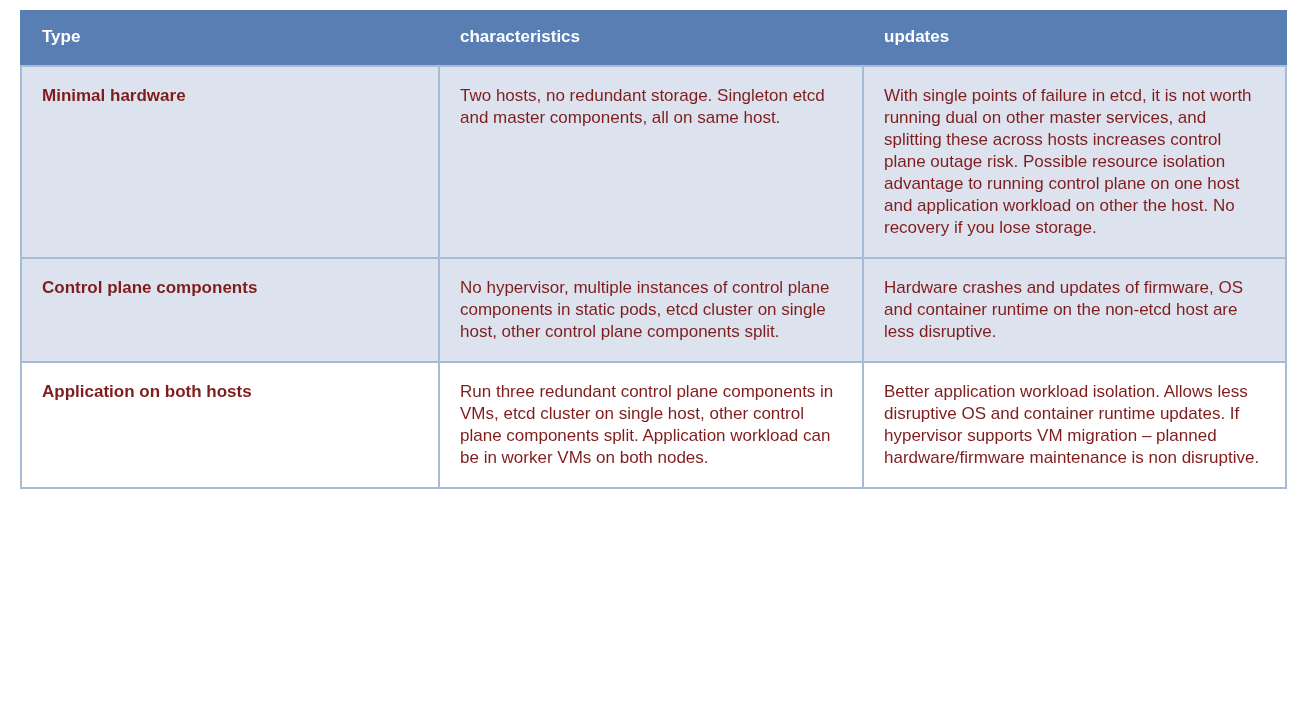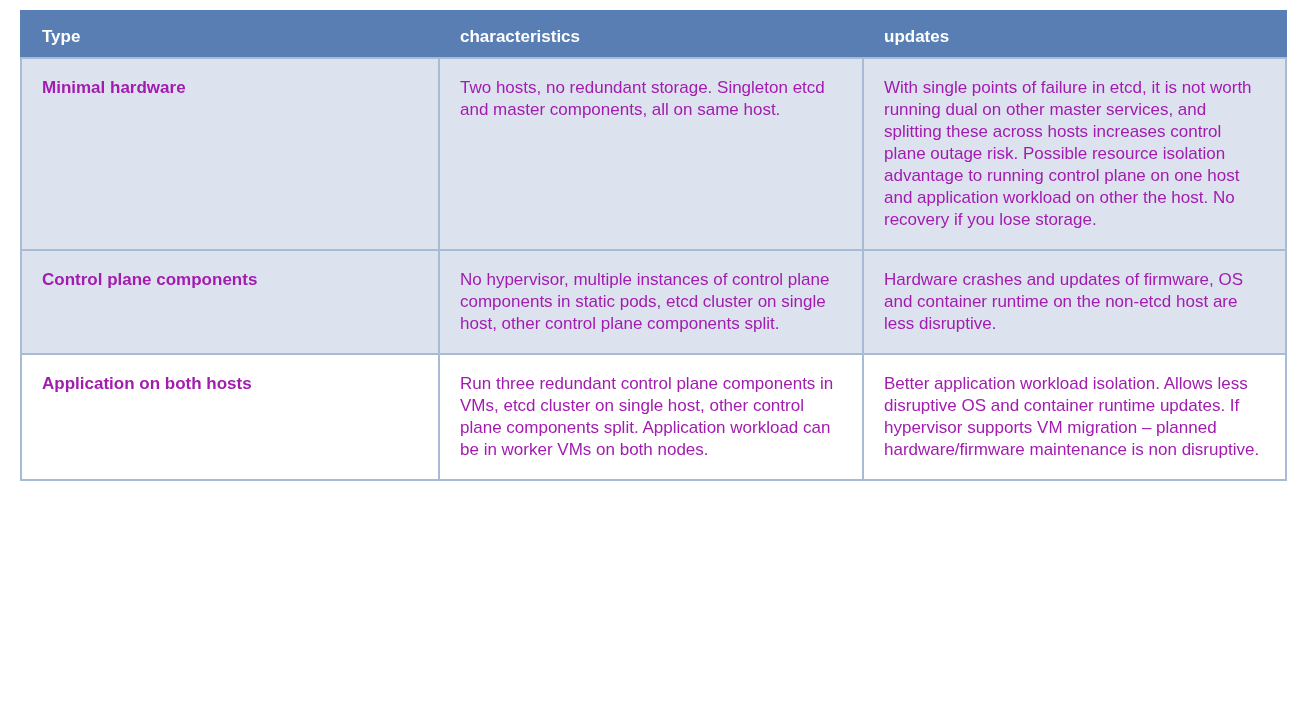--- a/index.html
+++ b/index.html
@@ -25,31 +25,31 @@
   }
   col.c1 { width: 418px; }
   col.c2 { width: 424px; }
   col.c3 { width: 423px; }
   th {
     background: #587eb4;
     color: #ffffff;
     font-size: 17px;
     font-weight: bold;
     text-align: left;
-    padding: 15px 20px 10px 20px;
+    padding: 15px 20px 18px 20px;
     border: 2px solid #587eb4;
     border-bottom: 2px solid #a7bbd4;
   }
   td {
     border: 2px solid #a7bbd4;
     vertical-align: top;
     padding: 18px 20px 18px 20px;
     font-size: 17px;
     line-height: 22px;
-    color: #a21caf;
+    color: #7f1d1d;
     background: #ffffff;
   }
   tr.alt td { background: #dce3ef; }
   td.type-cell { font-weight: bold; }
 </style>
 </head>
 <body>
 
 <div class="page">
   <table class="comparison">

